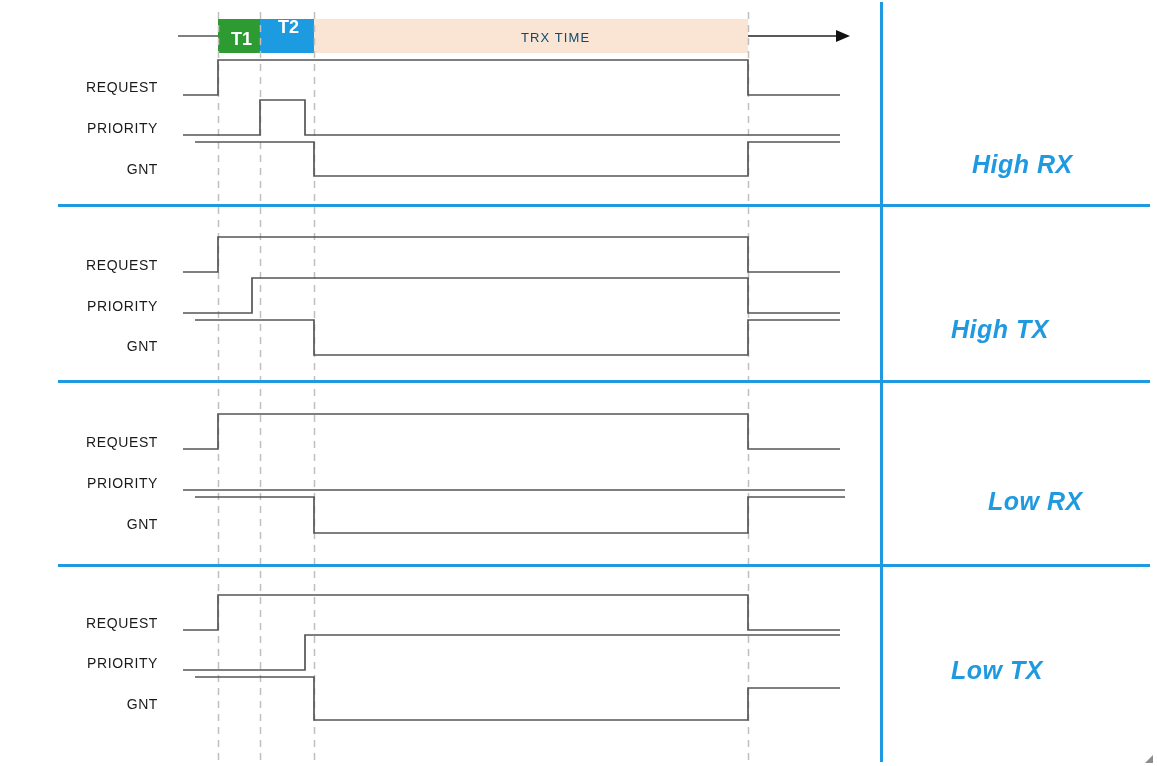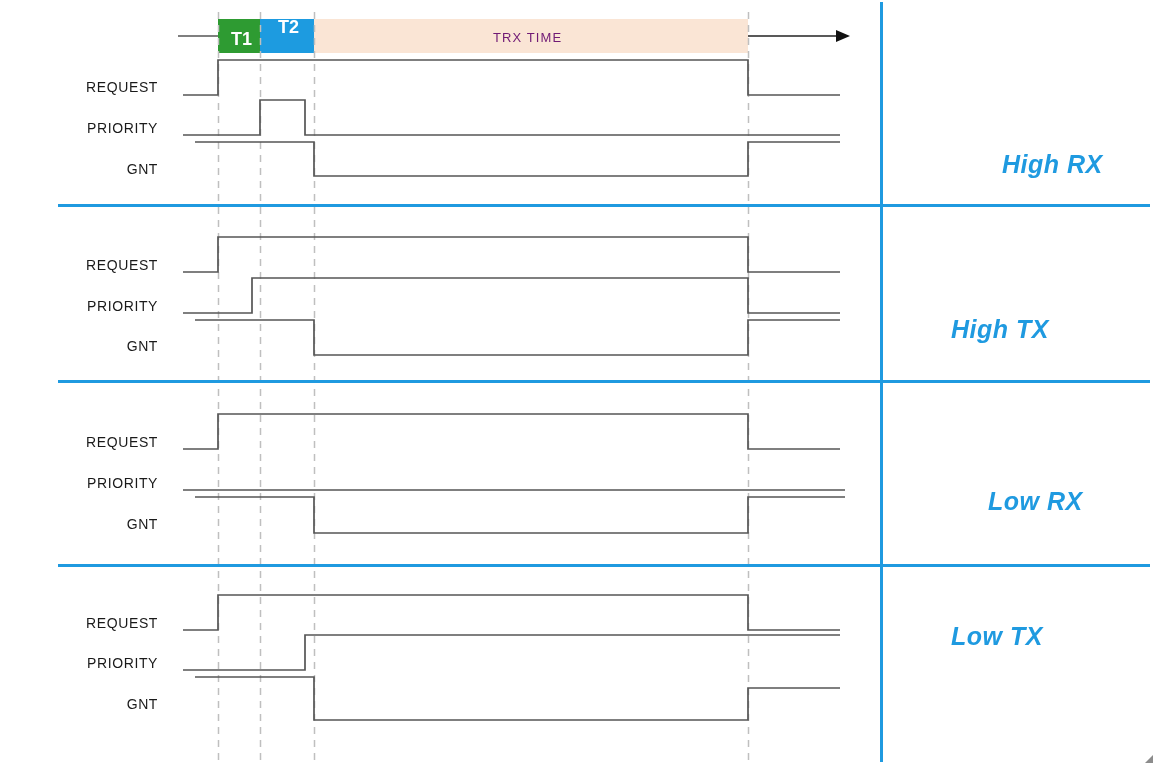--- a/index.html
+++ b/index.html
@@ -43,24 +43,25 @@
     font-size: 18px;
     color: #ffffff;
     line-height: 1;
     white-space: nowrap;
     font-weight: bold;
   }
   .trx-label {
     position: absolute;
     font-family: "Liberation Sans", sans-serif;
     font-size: 13px;
-    color: #701a75;
+    color: #0c4a6e;
     letter-spacing: 1.1px;
     line-height: 1;
     white-space: nowrap;
+    margin-left: 28px;
   }
   .group-label {
     position: absolute;
     font-family: "Liberation Sans", sans-serif;
     font-size: 25px;
     font-style: italic;
     font-weight: bold;
     color: #1f9ae0;
     letter-spacing: 0.5px;
     white-space: nowrap;
@@ -154,22 +155,22 @@
   <span class="sig-label" style="left:18px; top:339px;">GNT</span>
 
   <span class="sig-label" style="left:18px; top:435px;">REQUEST</span>
   <span class="sig-label" style="left:18px; top:476px;">PRIORITY</span>
   <span class="sig-label" style="left:18px; top:517px;">GNT</span>
 
   <span class="sig-label" style="left:18px; top:616px;">REQUEST</span>
   <span class="sig-label" style="left:18px; top:656px;">PRIORITY</span>
   <span class="sig-label" style="left:18px; top:697px;">GNT</span>
 
-  <span class="group-label" style="left:1002px; top:152px;">High RX</span>
+  <span class="group-label" style="left:972px; top:152px;">High RX</span>
   <span class="group-label" style="left:951px; top:317px;">High TX</span>
   <span class="group-label" style="left:951px; top:489px;margin-left:37px;">Low RX</span>
-  <span class="group-label" style="left:951px; top:624px;">Low TX</span>
+  <span class="group-label" style="left:951px; top:658px;">Low TX</span>
 
   <svg class="corner-handle" viewBox="0 0 12 10">
     <polygon points="11,1 11,9 3,9" fill="#8c8c8c"></polygon>
   </svg>
 
 </div>
 
 </body></html>

